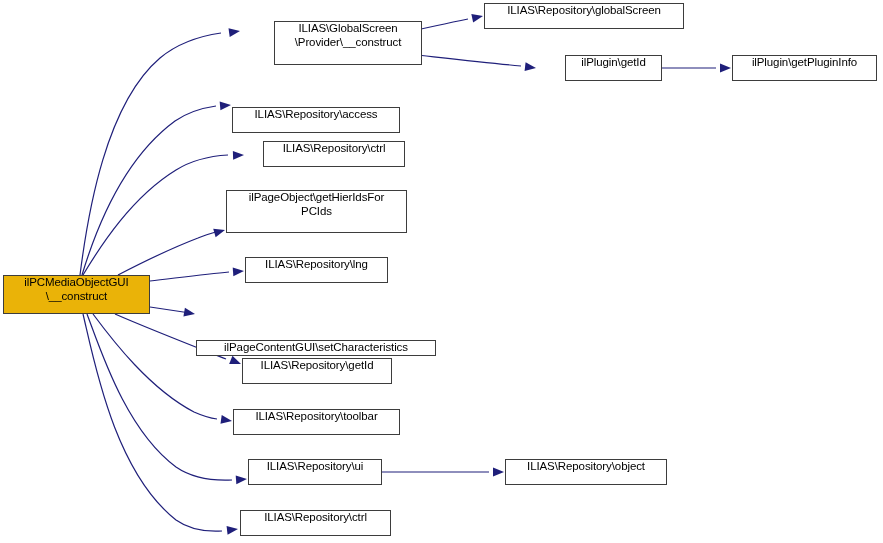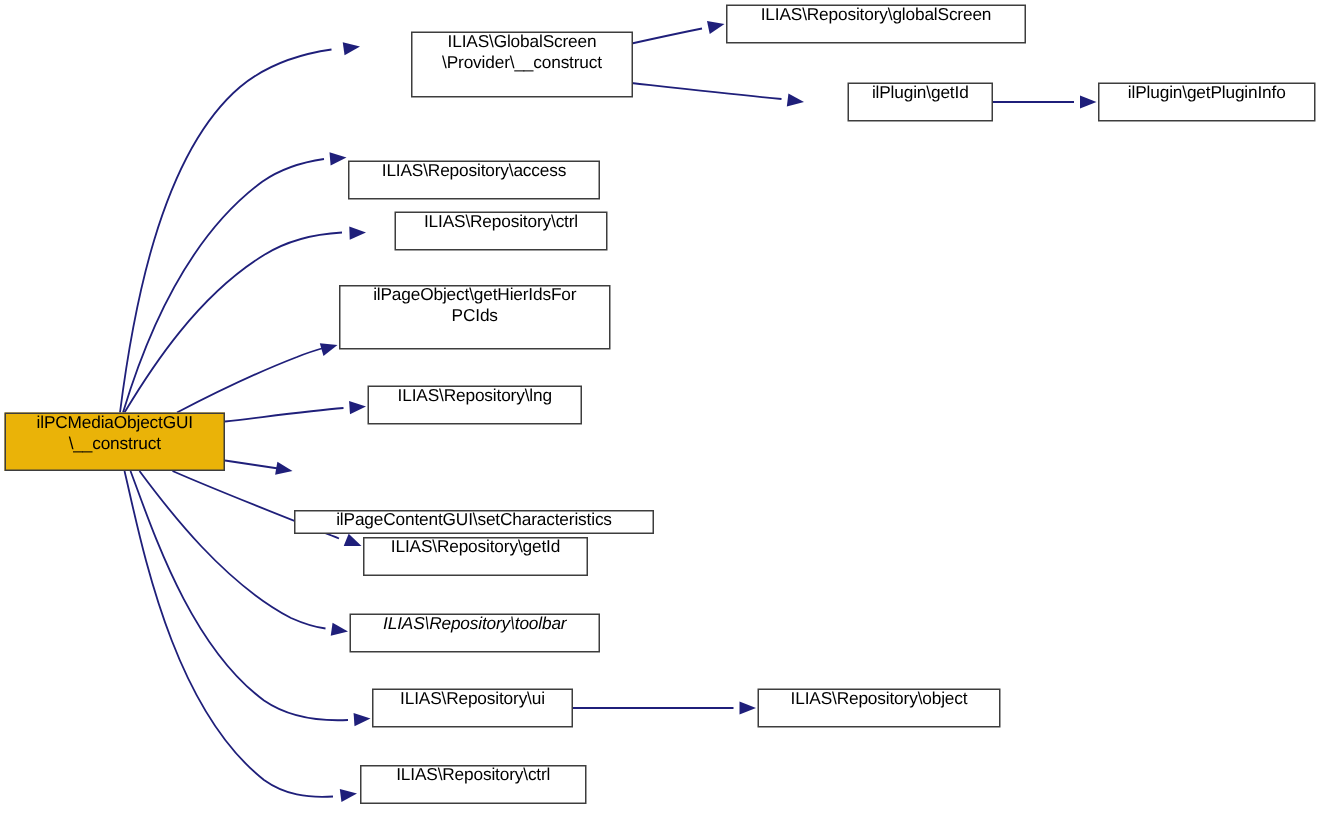--- a/index.html
+++ b/index.html
@@ -88,21 +88,21 @@
 \__construct</span></div>
       <div class="node" style="left: 242px; top: 21px; width: 148px; height: 44px; margin-left: 32px;"><span class="node-label">ILIAS\GlobalScreen
 \Provider\__construct</span></div>
       <div class="node" style="left: 232px; top: 90px; width: 168px; height: 26px; margin-top: 17px;"><span class="node-label">ILIAS\Repository\access</span></div>
       <div class="node" style="left: 263px; top: 141px; width: 142px; height: 26px;"><span class="node-label">ILIAS\Repository\ctrl</span></div>
       <div class="node" style="left: 226px; top: 190px; width: 181px; height: 43px;"><span class="node-label">ilPageObject\getHierIdsFor
 PCIds</span></div>
       <div class="node" style="left: 245px; top: 257px; width: 143px; height: 26px;"><span class="node-label">ILIAS\Repository\lng</span></div>
       <div class="node" style="left: 196px; top: 308px; width: 240px; height: 16px; margin-top: 32px;"><span class="node-label">ilPageContentGUI\setCharacteristics</span></div>
       <div class="node" style="left: 242px; top: 358px; width: 150px; height: 26px;"><span class="node-label">ILIAS\Repository\getId</span></div>
-      <div class="node" style="left: 233px; top: 409px; width: 167px; height: 26px; font-style: italic;"><span class="node-label">ILIAS\Repository\toolbar</span></div>
+      <div class="node" style="left: 233px; top: 409px; width: 167px; height: 26px;"><span class="node-label">ILIAS\Repository\toolbar</span></div>
       <div class="node" style="left: 248px; top: 459px; width: 134px; height: 26px;"><span class="node-label">ILIAS\Repository\ui</span></div>
       <div class="node" style="left: 240px; top: 510px; width: 151px; height: 26px;"><span class="node-label">ILIAS\Repository\ctrl</span></div>
       <div class="node" style="left: 484px; top: 3px; width: 200px; height: 26px;"><span class="node-label">ILIAS\Repository\globalScreen</span></div>
       <div class="node" style="left: 565px; top: 55px; width: 97px; height: 26px;"><span class="node-label">ilPlugin\getId</span></div>
       <div class="node" style="left: 732px; top: 55px; width: 145px; height: 26px;"><span class="node-label">ilPlugin\getPluginInfo</span></div>
       <div class="node" style="left: 505px; top: 459px; width: 162px; height: 26px;"><span class="node-label">ILIAS\Repository\object</span></div>
     </div>
 </div>
 
 </body></html>

